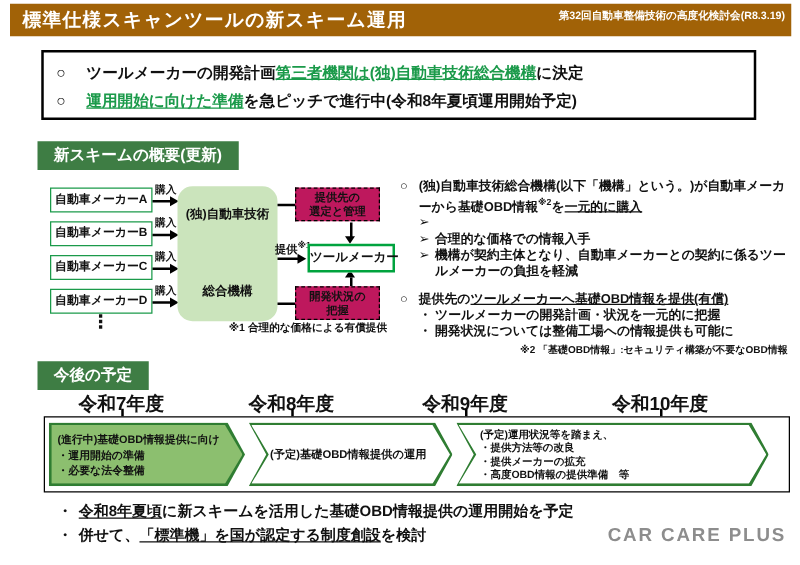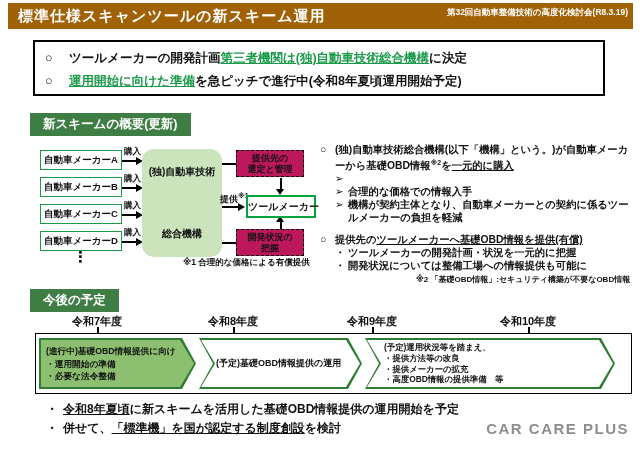--- a/index.html
+++ b/index.html
@@ -49,21 +49,21 @@
   .points{position:absolute;left:320px;top:143px;width:318px;font-size:10.3px;line-height:13px;}
   .pt{display:flex;}
   .pt .pm{width:15px;flex:none;}
   .sub{display:flex;padding-left:15px;}
   .sub .sm{width:13px;flex:none;}
   .b-em{text-decoration:underline;}
   .gap{height:9px;}
   .note2{margin-top:3px;margin-left:96px;font-size:8px;line-height:10px;}
 
   
-  .yr{position:absolute;top:314px;font-size:11px;width:80px;text-align:center;white-space:nowrap;}
+  .yr{position:absolute;top:314px;font-size:15px;width:80px;text-align:center;white-space:nowrap;}
   #yr0{left:57px;} #yr1{left:193px;} #yr2{left:332px;} #yr3{left:488px;}
   .tick{position:absolute;top:327px;width:1.5px;height:7px;background:#000;}
   #tk0{left:97px;} #tk1{left:233px;} #tk2{left:372px;} #tk3{left:528px;}
   .tl-box{position:absolute;left:35px;top:333px;width:597px;height:61px;border:1.5px solid #000;box-sizing:border-box;background:#fff;}
   .chev{position:absolute;top:338px;height:51px;background:#2F7D32;}
   .c1{clip-path:polygon(0 0,calc(100% - 14px) 0,100% 50%,calc(100% - 14px) 100%,0 100%);}
   .c2{clip-path:polygon(0 0,calc(100% - 14px) 0,100% 50%,calc(100% - 14px) 100%,0 100%,14px 50%);}
   .chev-inner{position:absolute;inset:2px;background:#fff;}
   #ph1{left:39px;width:157px;} #ph1 .chev-inner{background:#8CBF6F;}
   #ph2{left:199px;width:163px;}

